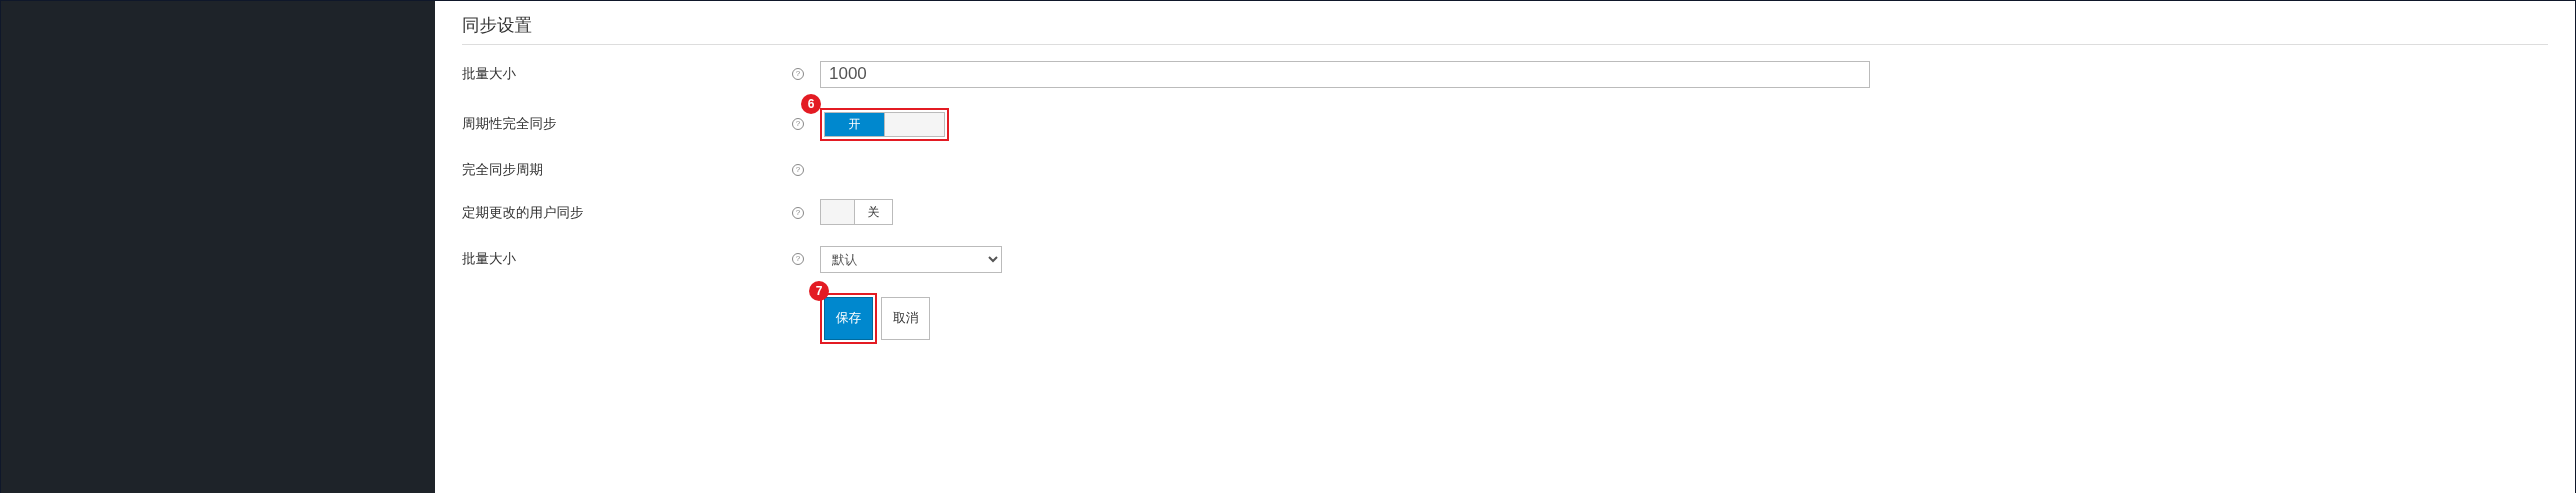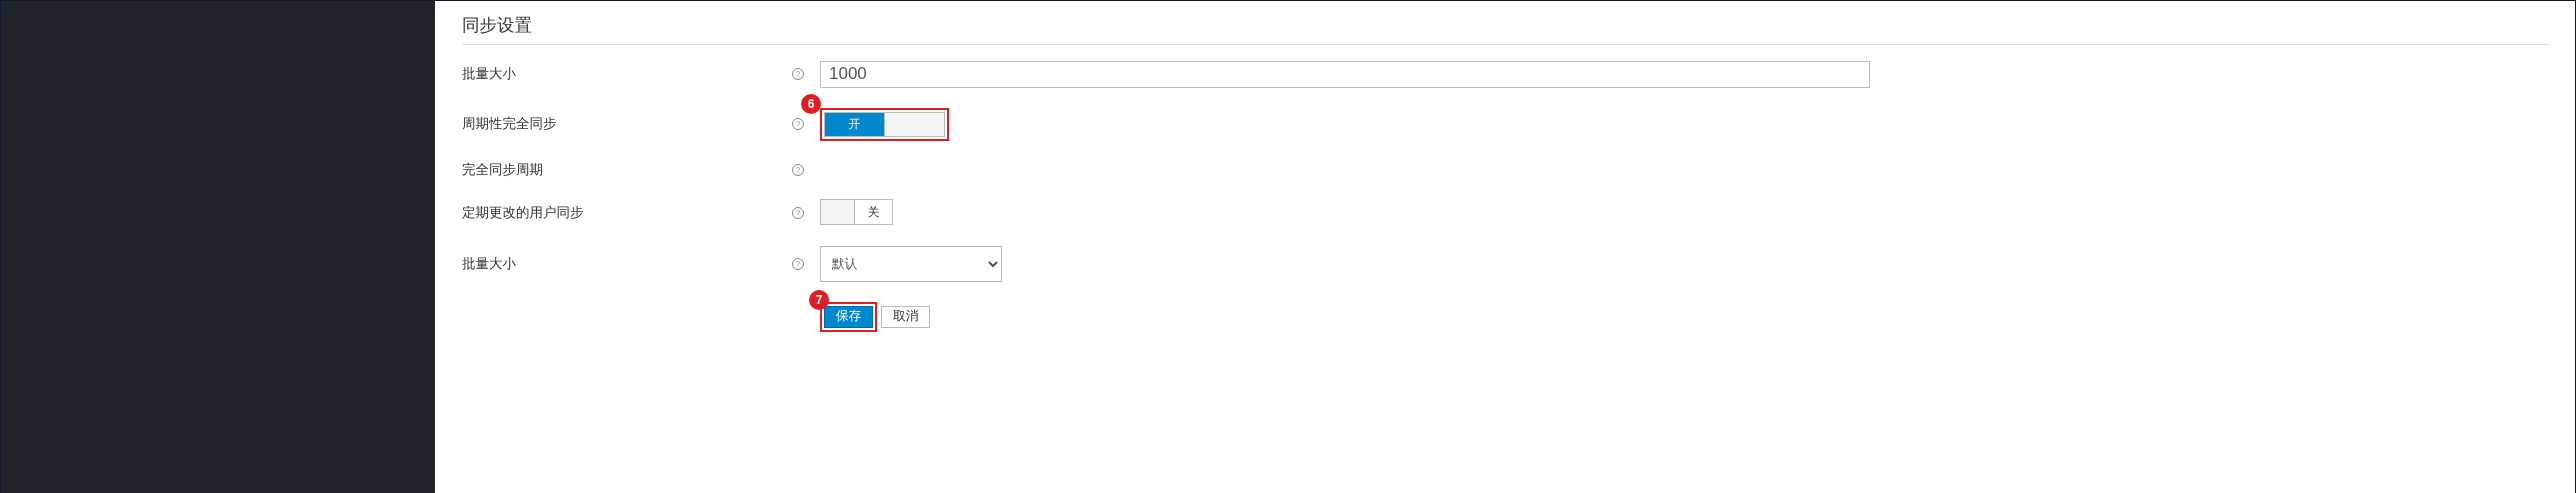--- a/index.html
+++ b/index.html
@@ -72,21 +72,21 @@
     width: 1050px;
     height: 27px;
     border: 0.7px solid #bbb;
     padding: 2.7px 8px;
     font-size: 17px;
     color: #555;
     background: #fff;
   }
   .select-input {
     width: 182px;
-    height: 36px;
+    height: 27px;
     border: 0.7px solid #bbb;
     padding: 2.7px 6.7px;
     font-size: 12.8px;
     color: #555;
     background: #fff;
   }
   .toggle {
     display: inline-flex;
     border: 0.7px solid #bbb;
     height: 25.6px;
@@ -125,21 +125,21 @@
     z-index: 10;
   }
   .button-row {
     display: flex;
     gap: 4px;
     align-items: center;
     margin-left: 358px;
     position: relative;
   }
   .btn {
-    height: 22px;
+    height: 43px;
     padding: 0 10.8px;
     font-size: 12.8px;
     border: 0.7px solid #bbb;
     background: #fff;
     color: #333;
     cursor: pointer;
     display: inline-flex;
     align-items: center;
     justify-content: center;
   }

